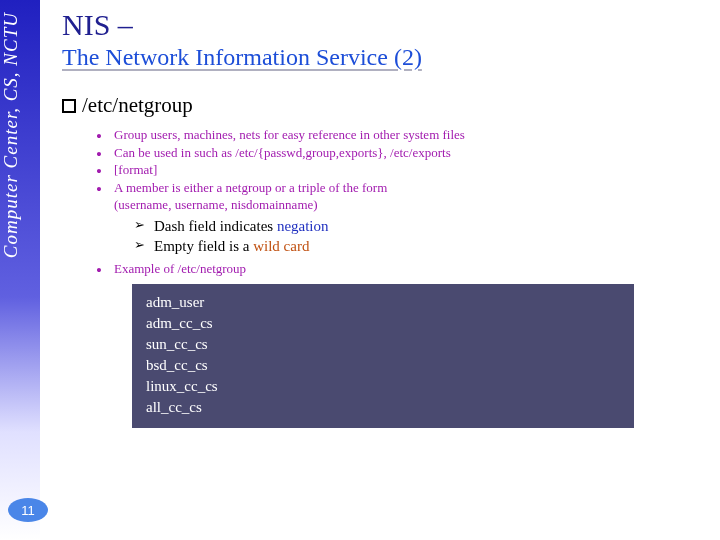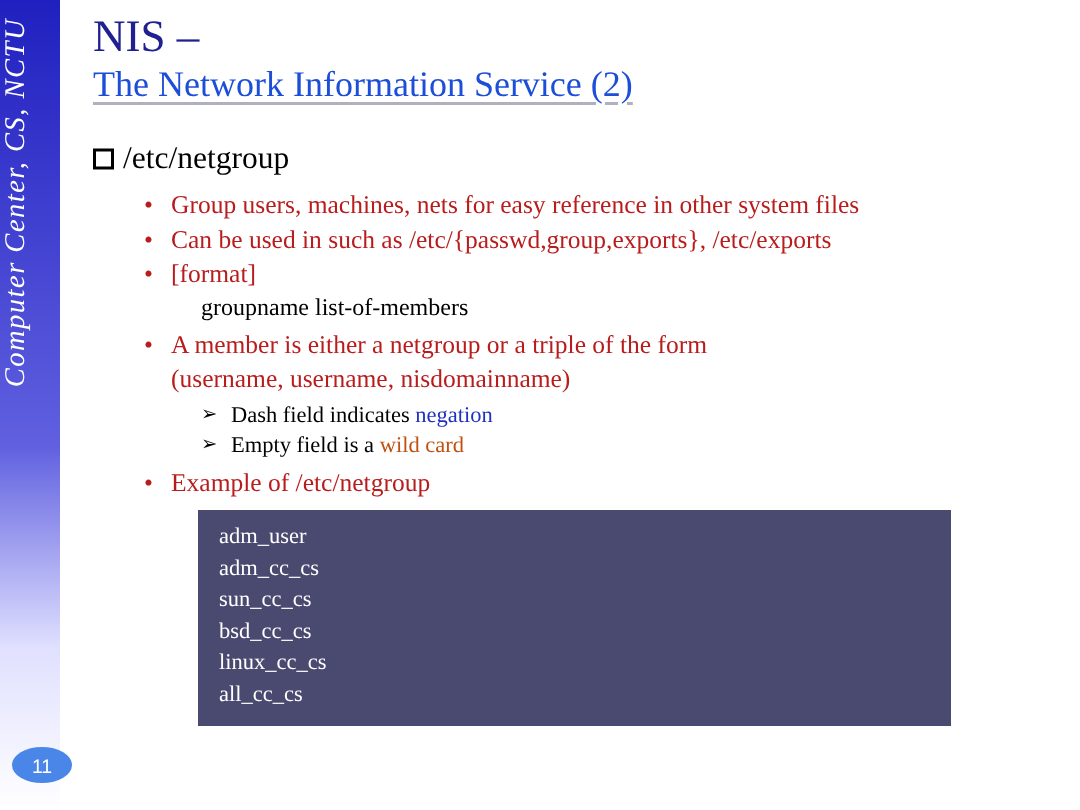--- a/index.html
+++ b/index.html
@@ -86,22 +86,22 @@
     margin-right: 6px;
     position: relative;
     top: 1px;
     background: #fff; 
   }
   .sub-list {
     margin-top: 8px;
     margin-left: 34px;
   }
   .sub-item {
-    font-size: 17px;
-    color: #b91c1c;
+    font-size: 13px;
+    color: #a21caf;
     line-height: 1.35;
     padding-left: 18px;
     position: relative;
   }
   .sub-item::before {
     content: "•";
     position: absolute;
     left: 0;
     top: 0;
     font-size: 17px;
@@ -163,21 +163,20 @@
 
   <div class="bullet-q">
     <span class="q-mark"></span><span>/etc/netgroup</span>
   </div>
 
   <div class="sub-list">
     <div class="sub-item">Group users, machines, nets for easy reference in other system files</div>
     <div class="sub-item">Can be used in such as /etc/{passwd,group,exports}, /etc/exports</div>
     <div class="sub-item">[format]</div>
   </div>
-  <div class="code-indent">groupname list-of-members</div>
 
   <div class="sub-list" style="margin-top:0;">
     <div class="sub-item">
       <span>A member is either a netgroup or a triple of the form</span><br>
       <span>(username, username, nisdomainname)</span>
     </div>
   </div>
 
   <div class="arrow-list">
     <div class="arrow-item">

